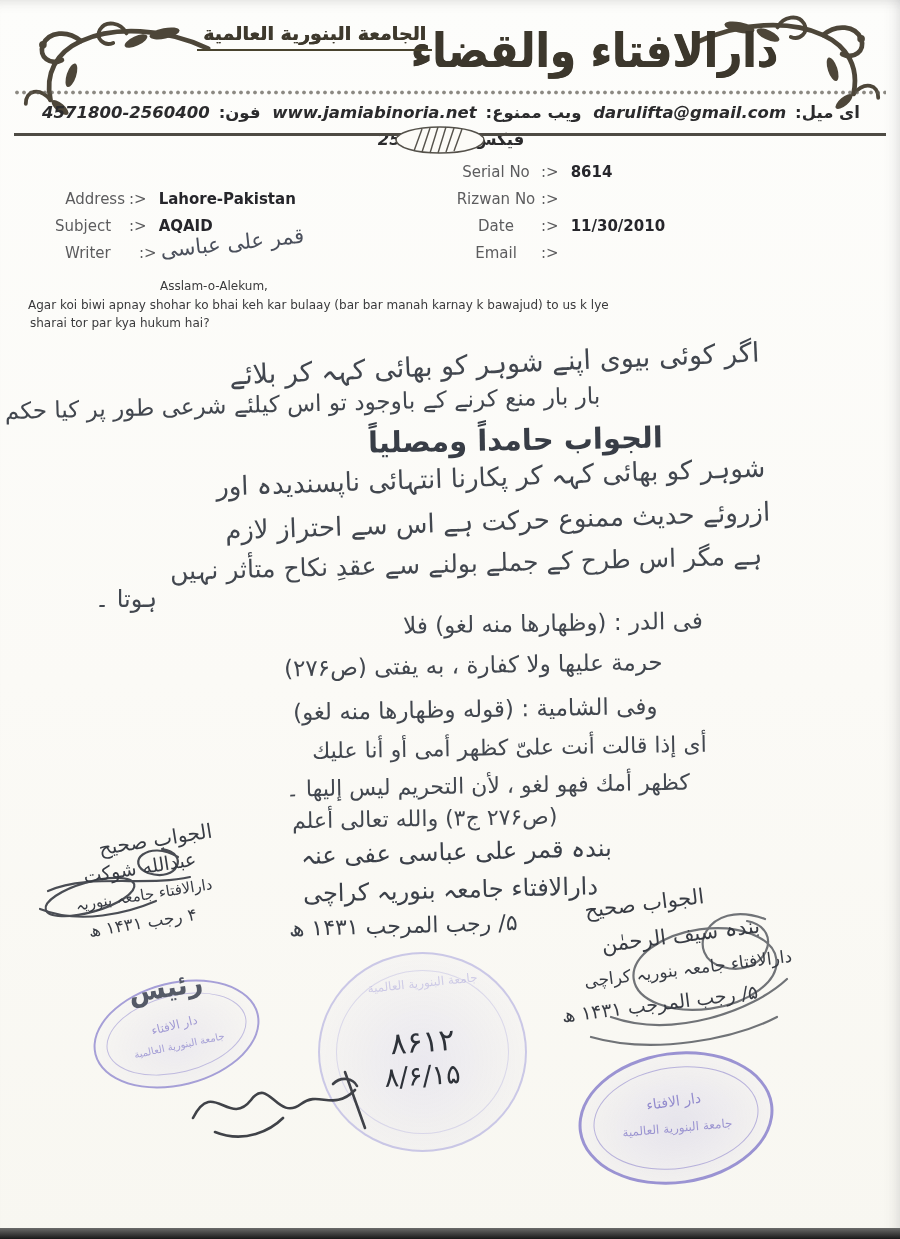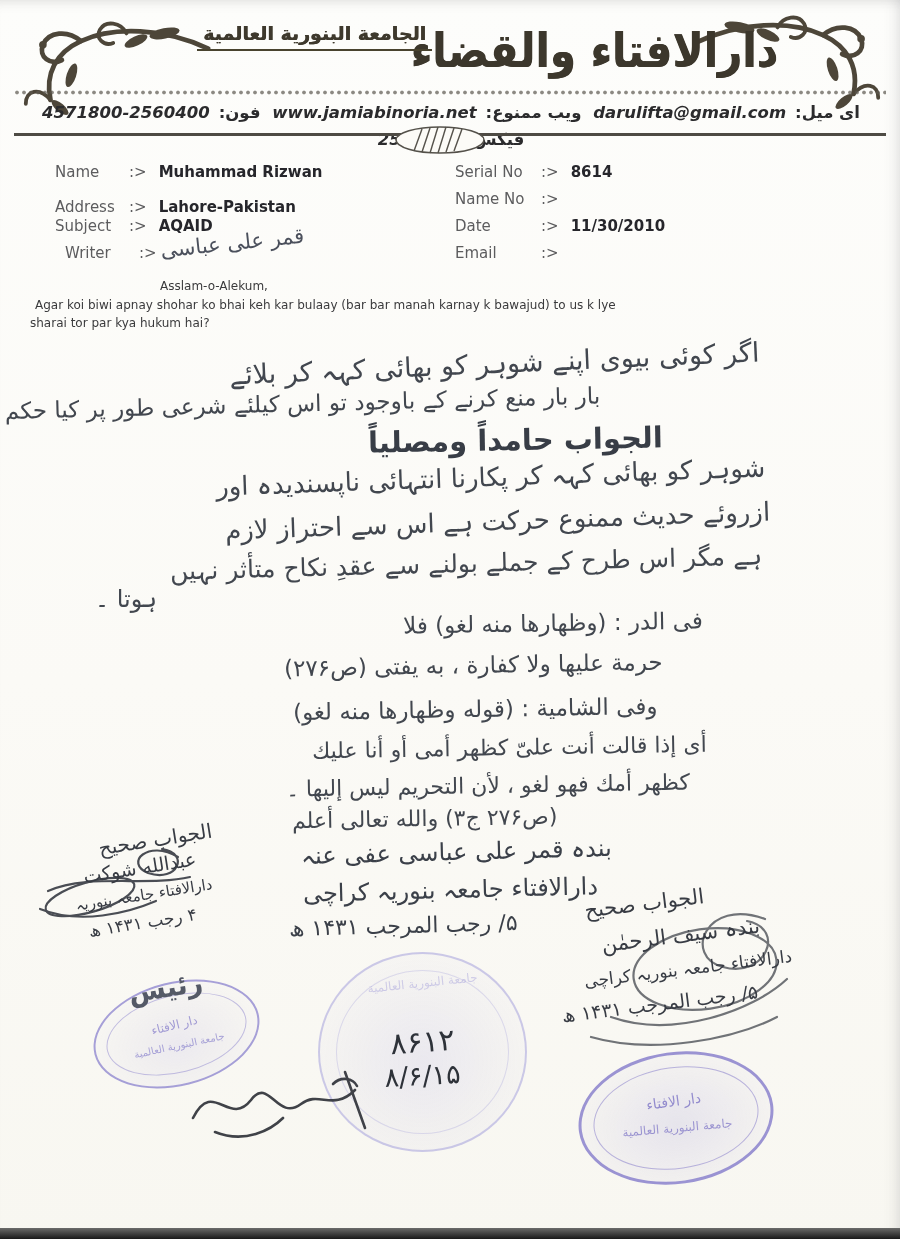--- a/index.html
+++ b/index.html
@@ -32,21 +32,21 @@
     top:99px;left:0;width:100%;height:27px;line-height:27px;text-align:center;
     font-size:16.5px;color:#2b2b2d;font-weight:700;
   }
   .contact-bar .lbl{margin:0 2px 0 1px;}
   .contact-bar .latin{font-style:italic;margin:0 8px 0 4px;}
   .header-rule{top:133px;left:14px;right:14px;height:2.5px;background:#4e4b44;}
   .corner{width:190px;height:100px;}
   
   .frow{position:absolute;font-size:15px;white-space:nowrap;}
   .flabel{display:inline-block;color:#5c5c5e;}
-  .flabel.w1{width:70px;} .flabel.w2{width:82px;}
+  .flabel.w1{width:70px;} .flabel.w2{width:82px;text-align:center;}
   .fsep{color:#5c5c5e;margin:0 12px 0 4px;}
   .fvalue{font-weight:bold;color:#26262b;}
   .writer-sig{top:231px;left:160px;font-size:21px;color:#4b505c;transform:rotate(-6deg);}
   
   .typed{font-size:12px;color:#3a3a3c;}
   
   .hwline{position:absolute;white-space:nowrap;color:#42474f;}
   .stamp{position:absolute;border-radius:50%;}
   .stamp .inner{position:absolute;border-radius:50%;}
   .stamp-txt{position:absolute;width:100%;text-align:center;}
@@ -107,49 +107,46 @@
     <g stroke="#54514a" stroke-width="1.4" fill="none">
       <path d="M30,8 L22,30"></path>
         <path d="M38,7 L30,31"></path>
         <path d="M46,6 L38,32"></path>
       <path d="M54,6 L46,32"></path>
         <path d="M62,7 L54,31"></path>
         <path d="M70,8 L62,30"></path>
     </g>
   </svg>
 
-  <div class="frow" style="top:163px;left:55px;">
-    <span class="flabel w1">Name</span><span class="fsep">:&gt;</span><span class="fvalue">Muhammad Rizwan</span>
-  </div>
-  <div class="frow" style="top:198px;left:55px;">
+  <div class="frow" style="top:190px;left:55px;text-align:right;">
     <span class="flabel w1">Address</span><span class="fsep">:&gt;</span><span class="fvalue">Lahore-Pakistan</span>
   </div>
   <div class="frow" style="top:217px;left:55px;">
     <span class="flabel w1">Subject</span><span class="fsep">:&gt;</span><span class="fvalue">AQAID</span>
   </div>
   <div class="frow" style="top:244px;left:65px;">
     <span class="flabel w1">Writer</span><span class="fsep">:&gt;</span><span class="fvalue"></span>
   </div>
   <div class="abs writer-sig rtl nowrap">قمر علی عباسی</div>
 
   <div class="frow" style="top:163px;left:455px;">
     <span class="flabel w2">Serial No</span><span class="fsep">:&gt;</span><span class="fvalue">8614</span>
   </div>
   <div class="frow" style="top:190px;left:455px;">
-    <span class="flabel w2">Name No</span><span class="fsep">:&gt;</span><span class="fvalue"></span>
+    <span class="flabel w2">Rizwan No</span><span class="fsep">:&gt;</span><span class="fvalue"></span>
   </div>
   <div class="frow" style="top:217px;left:455px;">
     <span class="flabel w2">Date</span><span class="fsep">:&gt;</span><span class="fvalue">11/30/2010</span>
   </div>
   <div class="frow" style="top:244px;left:455px;">
     <span class="flabel w2">Email</span><span class="fsep">:&gt;</span><span class="fvalue"></span>
   </div>
 
   <div class="abs typed nowrap" style="top:279px;left:160px;">Asslam-o-Alekum,</div>
-  <div class="abs typed nowrap" style="top:298px;left:35px;text-align:right;">Agar koi biwi apnay shohar ko bhai keh kar bulaay (bar bar manah karnay k bawajud) to us k lye</div>
+  <div class="abs typed nowrap" style="top:298px;left:28px;text-align:right;">Agar koi biwi apnay shohar ko bhai keh kar bulaay (bar bar manah karnay k bawajud) to us k lye</div>
   <div class="abs typed nowrap" style="top:316px;left:30px;">sharai tor par kya hukum hai?</div>
 
   <div class="hwline rtl" style="top:348px;right:140px;font-size:27px;transform:rotate(-2.5deg);">اگر کوئی بیوی اپنے شوہر کو بھائی کہہ کر بلائے</div>
   <div class="hwline rtl" style="top:391px;right:300px;font-size:23px;transform:rotate(-1.5deg);">بار بار منع کرنے کے باوجود تو اس کیلئے شرعی طور پر کیا حکم ہے ؟</div>
 
   <div class="hwline rtl" style="top:423px;left:368px;font-size:29px;font-weight:700;transform:rotate(-1deg);color:#383d46;">الجواب حامداً ومصلياً</div>
   <div class="hwline rtl" style="top:462px;right:135px;font-size:26px;transform:rotate(-2deg);">شوہر کو بھائی کہہ کر پکارنا انتہائی ناپسندیدہ اور</div>
   <div class="hwline rtl" style="top:506px;right:130px;font-size:26px;transform:rotate(-2deg);">ازروئے حدیث ممنوع حرکت ہے اس سے احتراز لازم</div>
   <div class="hwline rtl" style="top:549px;right:138px;font-size:25px;transform:rotate(-1.5deg);">ہے مگر اس طرح کے جملے بولنے سے عقدِ نکاح متأثر نہیں</div>
   <div class="hwline rtl" style="top:585px;left:95px;font-size:24px;">ہوتا ۔</div>

